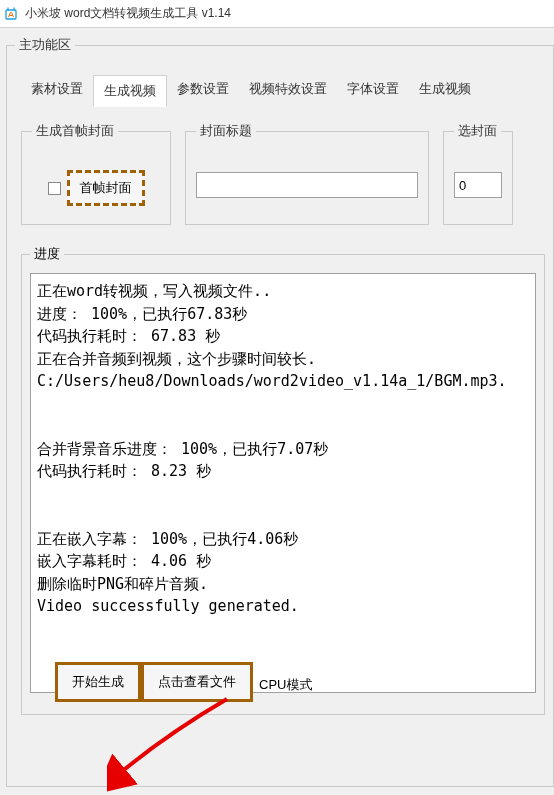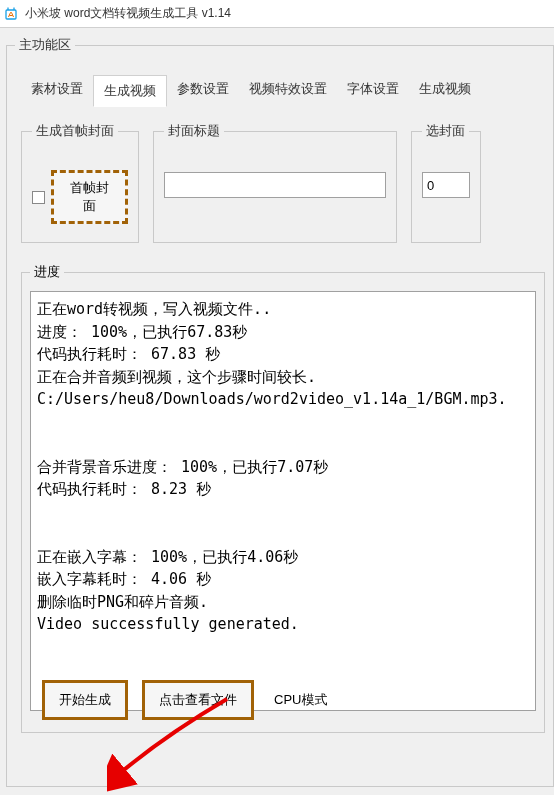--- a/index.html
+++ b/index.html
@@ -83,21 +83,21 @@
     fieldset.small {
       border: 1px solid #c9c9c9;
       padding: 22px 10px 18px 10px;
       position: relative;
     }
     fieldset.small > legend {
       font-size: 13px;
       padding: 0 4px;
       color: #333;
     }
-    .fs-cover { width: 118px; }
+    .fs-cover { width: 150px; }
     .fs-title { width: 244px; }
     .fs-select { width: 70px; overflow: hidden; }
 
     .cover-inner {
       display: flex;
       align-items: center;
       justify-content: center;
       gap: 6px;
       margin-top: 8px;
     }
@@ -158,25 +158,25 @@
       font-family: "SimSun", "NSimSun", monospace;
       font-size: 15px;
       line-height: 1.5;
       white-space: pre;
       overflow: hidden;
       color: #000;
     }
 
     .bottom-buttons {
       position: absolute;
-      left: 20px;
+      left: 33px;
       bottom: 12px;
       display: flex;
-      gap: 14px;
-      align-items: center;
+      gap: 0;
+      align-items: flex-end;
     }
     .bottom-buttons .btn {
       padding: 8px 14px;
     }
     .cpu-label {
       font-size: 13px;
       padding: 8px 0 8px 6px;
     }
 
     

